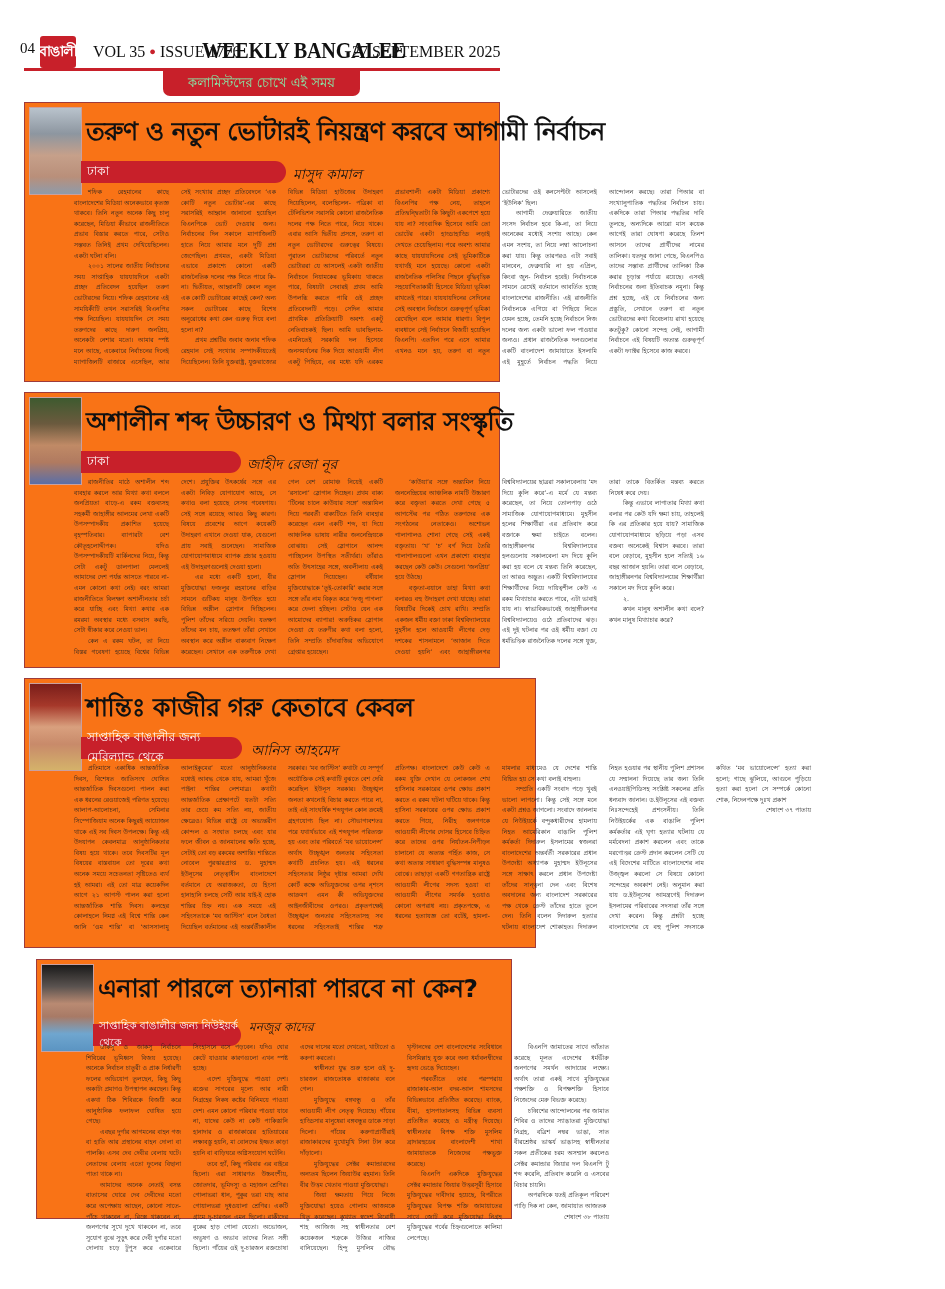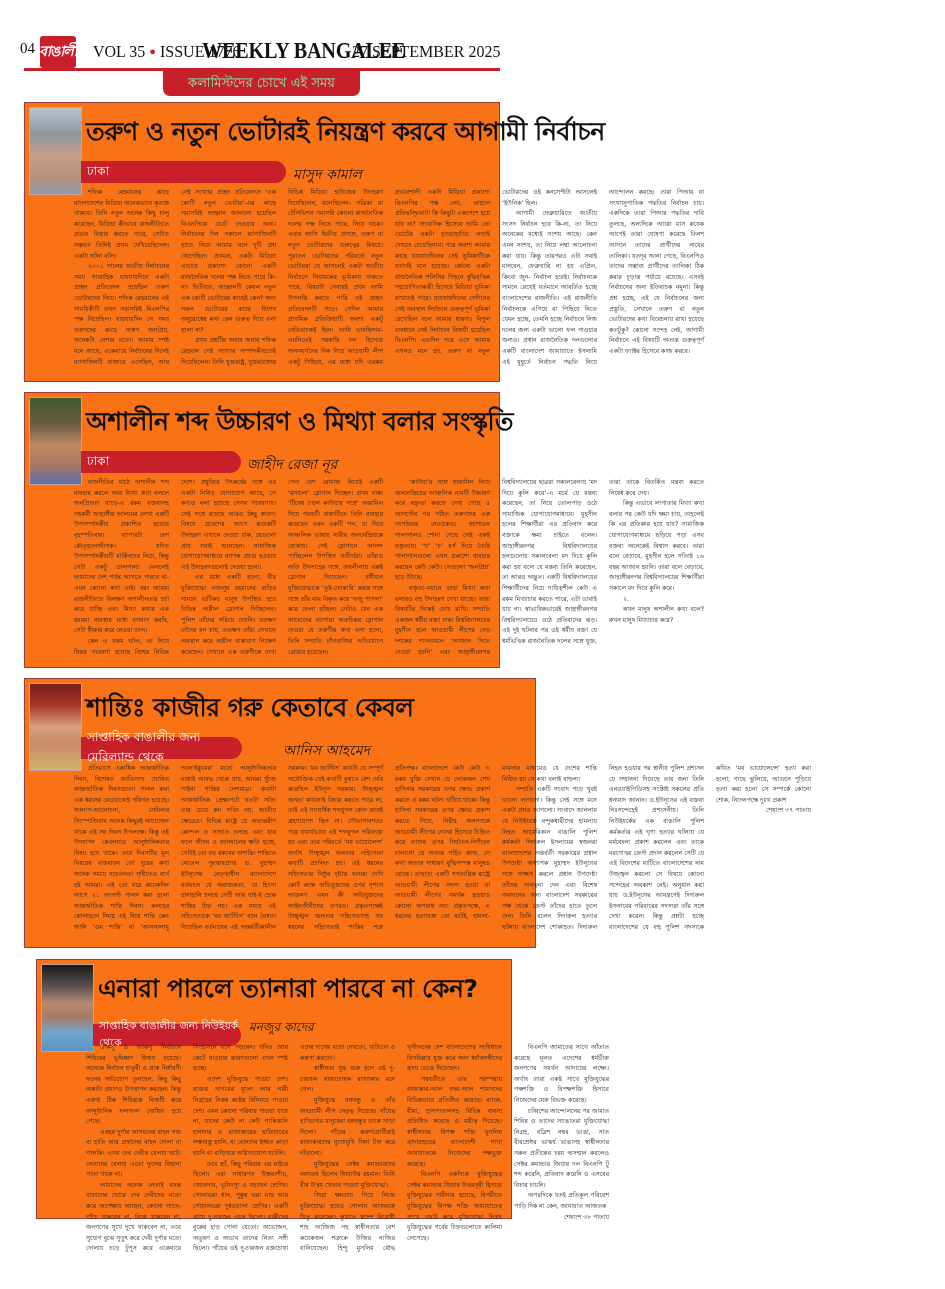--- a/index.html
+++ b/index.html
@@ -1,18 +1,18 @@
 <!DOCTYPE html>
 <html><head>
 <meta charset="utf-8">
 <style>
   html,body{margin:0;padding:0;background:#ffffff;}
   body{width:945px;height:1289px;position:relative;overflow:hidden;font-family:"DejaVu Serif",serif;color:#111;}
   .page-no{position:absolute;left:20px;top:40px;font-size:15px;font-family:"Liberation Serif",serif;}
-  .logo{position:absolute;left:40px;top:36px;width:36px;height:32px;background:#c8202a;color:#fff;border-radius:3px;font-family:"DejaVu Sans",sans-serif;font-size:14px;font-weight:bold;display:flex;align-items:center;justify-content:center;letter-spacing:-1px;font-style:italic;}
+  .logo{position:absolute;left:40px;top:36px;width:36px;height:32px;background:#c8202a;color:#fff;border-radius:3px;font-family:"DejaVu Sans",sans-serif;font-size:14px;font-weight:bold;display:flex;align-items:center;justify-content:center;letter-spacing:-1px;}
   .vol{position:absolute;left:93px;top:43px;font-family:"Liberation Serif",serif;font-size:16px;}
   .vol .dot{color:#c8202a;font-size:11px;vertical-align:2px;margin:0 4px;}
   .paper-name{position:absolute;left:202px;top:38px;font-family:"Liberation Serif",serif;font-size:23px;font-weight:bold;letter-spacing:-0.3px;transform:scaleX(0.88);transform-origin:left;}
   .date{position:absolute;left:352px;top:43px;font-family:"Liberation Serif",serif;font-size:16px;}
   .rule{position:absolute;left:24px;top:68px;width:476px;height:3px;background:#c8202a;}
   .section-pill{position:absolute;left:163px;top:70px;width:197px;height:26px;background:#c8202a;border-radius:0 0 7px 7px;color:#86efac;font-family:"DejaVu Sans",sans-serif;font-size:13px;display:flex;align-items:center;justify-content:center;}
 
   .article{position:absolute;left:24px;border:1.5px solid #9e3b3b;background:#f97316;box-sizing:border-box;}
   .photo{position:absolute;left:4px;top:4px;width:51px;height:86px;border:1px solid #c9a0a0;overflow:hidden;}
   .headline{position:absolute;left:61px;font-family:"DejaVu Sans",sans-serif;font-weight:bold;font-size:25px;white-space:nowrap;letter-spacing:-0.5px;transform-origin:left top;}
@@ -64,21 +64,21 @@
     <p>কিন্তু এভাবে লাগাতার মিথ্যা কথা বলার পর কেউ যদি ক্ষমা চায়, তাহলেই কি এর প্রতিকার হয়ে যায়? সামাজিক যোগাযোগমাধ্যমে ছড়িয়ে পড়া এসব বক্তব্য অনেকেই বিশ্বাস করবে। তারা বলে বেড়াবে, মুহসীন হলে সত্যিই ১৬ বছর আজান হয়নি। তারা বলে বেড়াবে, জাহাঙ্গীরনগর বিশ্ববিদ্যালয়ের শিক্ষার্থীরা সকালে মদ দিয়ে কুলি করে।</p>
     <p>২.</p>
     <p>কখন মানুষ অশালীন কথা বলে? কখন মানুষ মিথ্যাচার করে?</p>
   </div>
 </div>
 
 <div class="article" style="top:678px;height:270px;width:512px;left:24px;">
   <div class="photo" style="background:linear-gradient(180deg,#7a1e1a 0%,#a6382a 25%,#d9a07e 50%,#c88a6a 70%,#d4b26a 100%);"></div>
   <div class="headline" style="top:9px;">শান্তিঃ কাজীর গরু কেতাবে কেবল</div>
   <div class="loc-tag" style="top:58px;width:161px;font-size:12px;">সাপ্তাহিক বাঙালীর জন্য মেরিল্যান্ড থেকে</div>
-  <div class="byline" style="left:226px;top:60px;margin-left:32px;">আনিস আহমেদ</div>
+  <div class="byline" style="left:226px;top:60px;">আনিস আহমেদ</div>
   <div class="body-cols" style="left:49px;top:84px;width:416px;height:180px;">
     <p>প্রতিমাসে একাধিক আন্তর্জাতিক দিবস, বিশেষত জাতিসংঘ ঘোষিত আন্তর্জাতিক দিবসগুলো পালন করা এক ধরনের রেওয়াজেই পরিণত হয়েছে। আলাপ-আলোচনা, সেমিনার সিম্পোজিয়াম অনেক কিছুরই আয়োজন থাকে এই সব দিবস উপলক্ষে। কিন্তু এই উদযাপন কেবলমাত্র আনুষ্ঠানিকতার বিষয় হয়ে থাকে। তবে দিবসটির মূল বিষয়ের বাস্তবায়ন তো দূরের কথা অনেক সময়ে সচেতনতা সৃষ্টিতেও ব্যর্থ হই আমরা। এই তো মাত্র কয়েকদিন আগে ২১ আগস্ট পালন করা হলো আন্তর্জাতিক শান্তি দিবস। কলহের কোলাহলে নিমগ্ন এই বিশ্বে শান্তি কেন জানি ‘ওম শান্তি’ বা ‘আসসালামু আলাইকুমের’ মতো আনুষ্ঠানিকতার মধ্যেই আবদ্ধ থেকে যায়, আমরা খুঁজে পাইনা শান্তির লেশমাত্র। কথাটা আন্তর্জাতিক প্রেক্ষাপটে যতটা সত্যি তার চেয়ে কম সত্যি নয়, জাতীয় ক্ষেত্রেও। বিভিন্ন রাষ্ট্রে যে অভ্যন্তরীণ কোন্দল ও সংঘাত চলছে এবং যার ফলে জীবন ও জানমালের ক্ষতি হচ্ছে, সেটাই তো বড় রকমের অশান্তি। শান্তিতে নোবেল পুরস্কারপ্রাপ্ত ড. মুহাম্মদ ইউনূসের নেতৃত্বাধীন বাংলাদেশে বর্তমানে যে অরাজকতা, যে হিংসা হানাহানি চলছে সেটি আর যাই-ই হোক শান্তির চিহ্ন নয়। এক সময়ে এই সহিংসতাকে ‘মব জাস্টিস’ বলে বৈধতা দিয়েছিল বর্তমানের এই অন্তর্বর্তীকালীন সরকার। ‘মব জাস্টিস’ কথাটা যে সম্পূর্ণ অযৌক্তিক সেই কথাটি বুঝতে বেশ দেরি করেছিল ইউনূস সরকার। উচ্ছৃঙ্খল জনতা কখনোই বিচার করতে পারে না, তাই এই সাংঘর্ষিক শব্দযুগল কোন ক্রমেই গ্রহণযোগ্য ছিল না। সৌভাগ্যবশতঃ পরে যথার্থভাবে এই শব্দযুগল পরিত্যক্ত হয় এবং তার পরিবর্তে ‘মব ভায়োলেন্স’ অর্থাৎ উচ্ছৃঙ্খল জনতার সহিংসতা কথাটি প্রচলিত হয়। এই ধরনের সহিংসতার নিষ্ঠুর দৃষ্টান্ত আমরা দেখি কোর্ট কক্ষে অভিযুক্তদের ওপর নৃশংস আক্রমণ এমন কী অভিযুক্তদের আইনজীবীদের ওপরও। প্রকৃতপক্ষেই উচ্ছৃঙ্খল জনতার সহিংসতাসহ সব ধরনের সহিংসতাই শান্তির শত্রু প্রতিপক্ষ। বাংলাদেশে কেউ কেউ এ রকম যুক্তি দেখান যে লোকজন শেখ হাসিনার সরকারের ওপর ক্ষোভ প্রকাশ করতে এ রকম ঘটনা ঘটিয়ে থাকে। কিন্তু হাসিনা সরকারের ওপর ক্ষোভ প্রকাশ করতে গিয়ে, নিরীহ জনগণকে আওয়ামী লীগের দোসর হিসেবে চিহ্নিত করে তাদের ওপর নির্যাতন-নিপীড়ন চালানো যে অত্যন্ত গর্হিত কাজ, সে কথা অত্যন্ত সাধারণ বুদ্ধিসম্পন্ন মানুষও বোঝে। তাছাড়া একটি গণতান্ত্রিক রাষ্ট্রে আওয়ামী লীগের সদস্য হওয়া বা আওয়ামী লীগের সমর্থক হওয়াও কোনো অপরাধ নয়। প্রকৃতপক্ষে, এ ধরনের হত্যাযজ্ঞ তো বটেই, হামলা-মামলার মাধ্যমেও যে দেশের শান্তি বিঘ্নিত হয় সে কথা বলাই বাহুল্য।</p>
     <p>সম্প্রতি একটি সংবাদ পড়ে খুবই ভালো লাগলো। কিন্তু সেই সঙ্গে মনে একটা প্রশ্নও জাগলো। সংবাদে জানলাম যে নিউইয়র্কে বন্দুকধারীদের হামলায় নিহত আমেরিকান বাঙালি পুলিশ কর্মকর্তা দিদারুল ইসলামের স্বজনরা বাংলাদেশের অন্তর্বর্তী সরকারের প্রধান উপদেষ্টা অধ্যাপক মুহাম্মদ ইউনূসের সঙ্গে সাক্ষাৎ করলে প্রধান উপদেষ্টা তাঁদের সান্ত্বনা দেন এবং বিশেষ অবদানের জন্য বাংলাদেশ সরকারের পক্ষ থেকে ক্রেস্ট তাঁদের হাতে তুলে দেন। তিনি বলেন দিদারুল হত্যার ঘটনায় বাংলাদেশ শোকাহত। দিদারুল নিহত হওয়ার পর স্থানীয় পুলিশ প্রশাসন যে সম্মাননা দিয়েছে তার জন্য তিনি এনওয়াইপিডিসহ সংশ্লিষ্ট সকলের প্রতি ধন্যবাদ জানান। ড.ইউনূসের এই বক্তব্য নিঃসন্দেহেই প্রশংসনীয়। তিনি নিউইয়র্কের এক বাঙালি পুলিশ কর্মকর্তার এই ঘৃণ্য হত্যার ঘটনায় যে মর্মবেদনা প্রকাশ করলেন এবং তাকে মরণোত্তর ক্রেস্ট প্রদান করলেন সেটি যে এই বিদেশের মাটিতে বাংলাদেশের নাম উজ্জ্বল করলো সে বিষয়ে কোনো সন্দেহের অবকাশ নেই। অনুমান করা যায় ড.ইউনূসের আমন্ত্রণেই দিদারুল ইসলামের পরিবারের সদস্যরা তাঁর সঙ্গে দেখা করেন। কিন্তু প্রশ্নটা হচ্ছে বাংলাদেশের যে বহু পুলিশ সদস্যকে কথিত ‘মব ভায়োলেন্সে’ হত্যা করা হলো; গাছে ঝুলিয়ে, আগুনে পুড়িয়ে হত্যা করা হলো সে সম্পর্কে কোনো শোক, নিদেনপক্ষে দুঃখ প্রকাশ</p>
     <p class="cont">শেষাংশ ৩৭ পাতায়</p>
   </div>
 </div>
 
 <div class="article" style="top:959px;height:260px;width:476px;left:36px;">
   <div class="photo" style="background:linear-gradient(180deg,#1a1a1a 0%,#5a5350 25%,#b98a72 45%,#a87a66 60%,#6fa6cf 80%,#5b94c2 100%);"></div>
   <div class="headline" style="top:9px;">এনারা পারলে ত্যানারা পারবে না কেন?</div>

